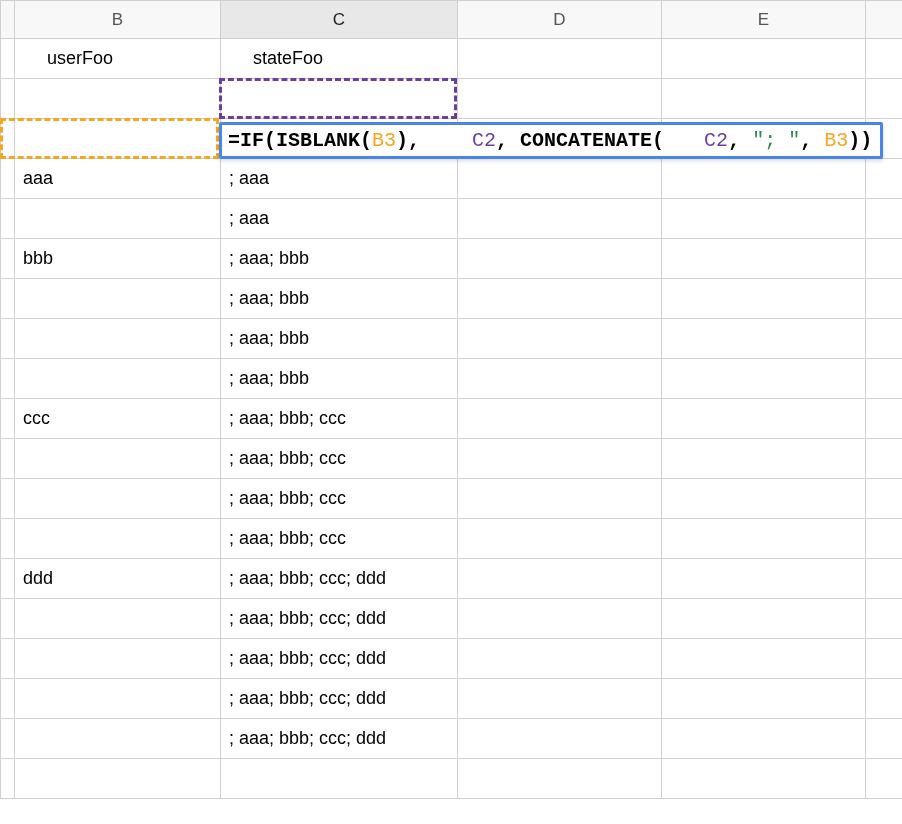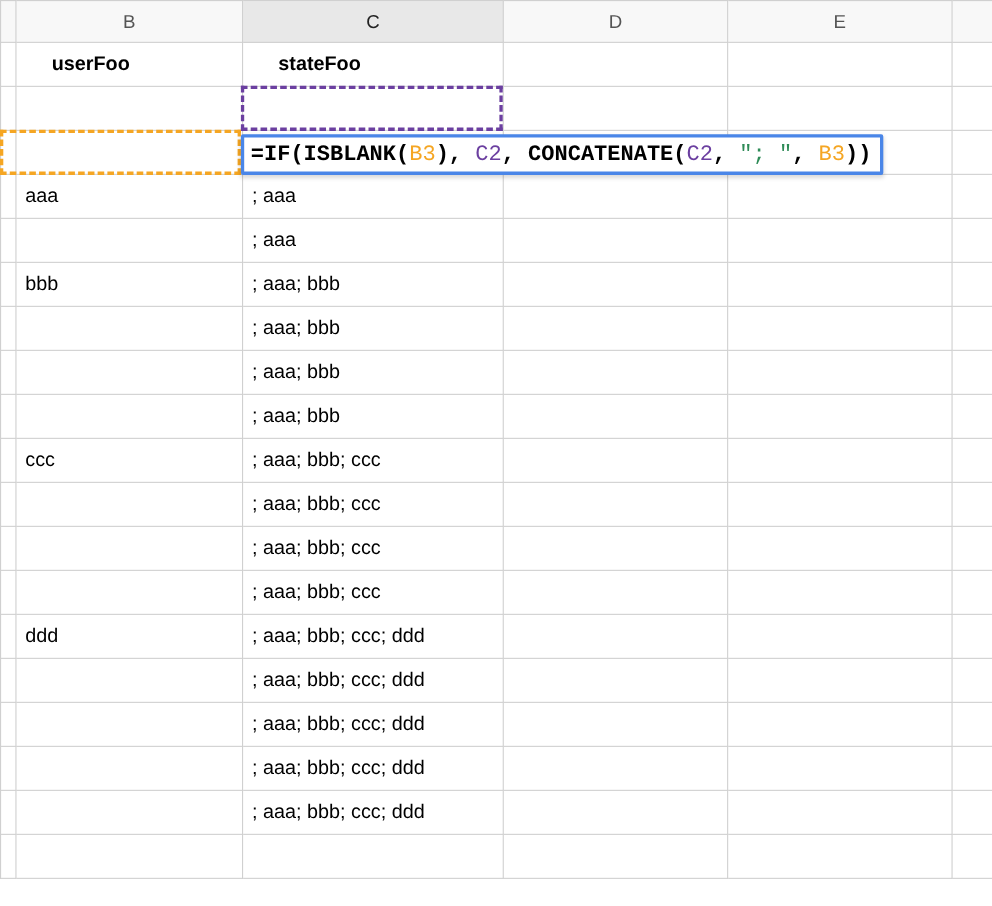--- a/index.html
+++ b/index.html
@@ -40,21 +40,21 @@
   th.active {
     background: #e8e8e8;
     color: #222;
   }
   col.stub { width: 14px; }
   col.b { width: 206px; }
   col.c { width: 237px; }
   col.d { width: 204px; }
   col.e { width: 204px; }
   col.f { width: 40px; }
-  .bold { font-weight: bold; padding-left: 32px; }
+  .bold { font-weight: normal; padding-left: 32px; }
 
   
   .dash {
     position: absolute;
     pointer-events: none;
     border-style: dashed;
     border-width: 3px;
   }
   .dash-orange { border-color: #f5a623; }
   .dash-purple { border-color: #6b3fa0; }
@@ -67,21 +67,21 @@
     border-radius: 2px;
     font-family: "Courier New", Courier, monospace;
     font-size: 20px;
     padding: 4px 8px 4px 6px;
     white-space: nowrap;
     z-index: 20;
     box-shadow: 0 2px 4px rgba(0,0,0,0.15);
   }
   .tok-black  { color: #000; font-weight: bold; }
   .tok-orange { color: #f5a623; }
-  .tok-purple { color: #6b3fa0; }
+  .tok-purple { color: #6b3fa0; margin-left: 40px; }
   .tok-green  { color: #2e8b57; }
 </style>
 </head>
 <body>
 
 <div class="sheet">
 
   <table>
     <colgroup>
       <col class="stub">

